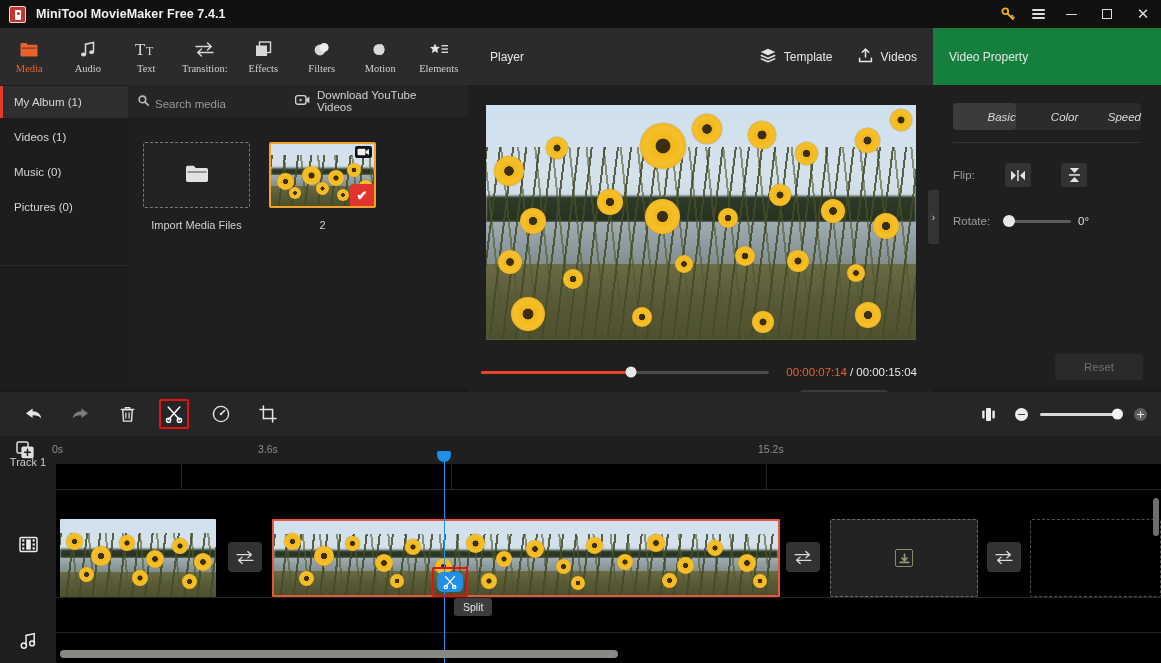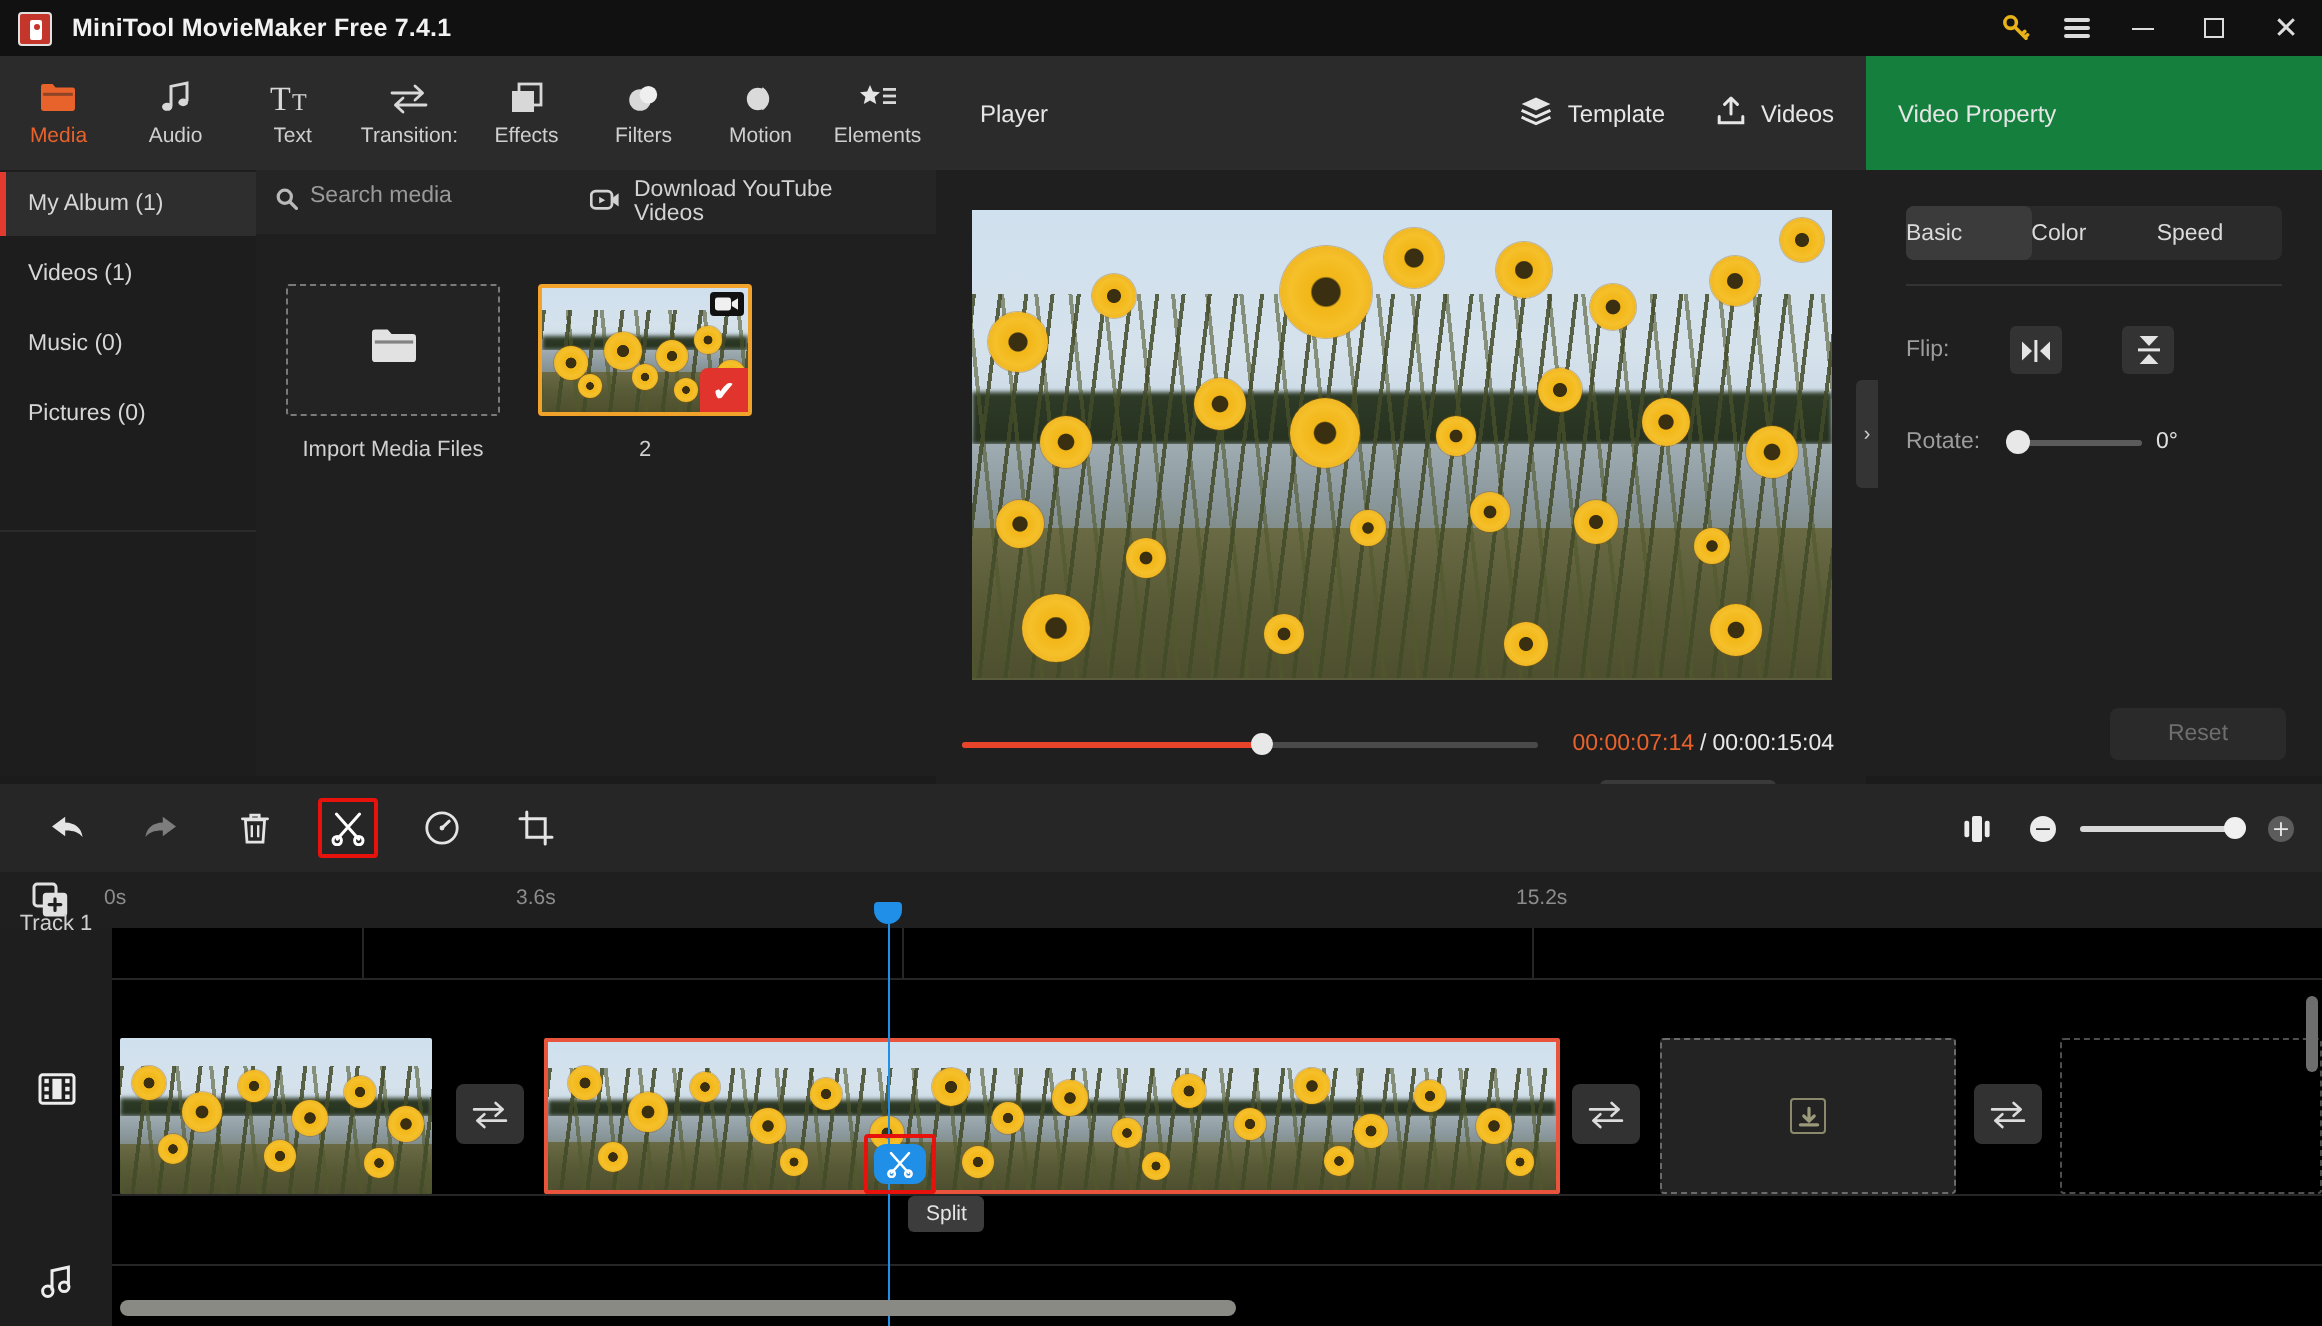--- a/index.html
+++ b/index.html
@@ -51,40 +51,40 @@
     position: absolute; left:0; top:28px; width: 468px; height: 57px;
     background: #2b2b2b; display: flex; align-items: center;
   }
   .rib-item {
     width: 58.5px; height: 57px; display:flex; flex-direction:column;
     align-items:center; justify-content:center; gap:4px;
     font-size: 10.5px; color:#cfcfcf; cursor:pointer;
   }
   .rib-item.active { color:#e8622c; }
   .rib-item .ic { height:19px; display:flex; align-items:center; justify-content:center; }
-  .rib-item .lbl { white-space:nowrap; overflow:hidden; max-width:56px; text-align:center; }
+  .rib-item .lbl { white-space:nowrap; overflow:hidden; max-width:56px; text-align:center;font-family:Liberation Serif, serif; }
 
   
   .lib {
     position:absolute; left:0; top:85px; width:468px; height:303px; background:#1f1f1f;
   }
   .lib-side { position:absolute; left:0; top:0; width:128px; height:303px; background:#1d1d1d; }
   .lib-item {
     height:32px; display:flex; align-items:center; padding-left:14px;
     font-size:11.5px; color:#d6d6d6; position:relative; cursor:pointer;
   }
   .lib-item.active { background:#2e2e2e; }
   .lib-item.active::before {
     content:""; position:absolute; left:0; top:0; width:3px; height:32px; background:#e23a2e;
   }
   .lib-sep { position:absolute; left:0; top:180px; width:128px; height:1px; background:#2b2b2b; }
 
   .lib-main { position:absolute; left:128px; top:0; width:340px; height:303px; }
   .lib-bar { height:32px; background:#252525; display:flex; align-items:center; }
-  .search-box { display:flex; align-items:flex-start; gap:6px; margin-left:10px; flex:1; }
+  .search-box { display:flex; align-items:flex-end; gap:6px; margin-left:10px; flex:1; }
   .search-box input {
     background:transparent; border:0; outline:none; color:#cfcfcf; font-size:11.5px;
     font-family:"Liberation Sans", sans-serif; width:140px;
   }
   .search-box input::placeholder { color:#9a9a9a; }
   .yt-dl {
     display:flex; align-items:center; gap:7px; margin-right:14px;
     font-size:11.5px; color:#d2d2d2; cursor:pointer;
   }
   .lib-grid { display:flex; gap:19px; padding:25px 0 0 15px; }
@@ -160,22 +160,22 @@
   }
   .ratio-sel .cv { margin-left:auto; }
   .fs-btn { width:26px; height:26px; margin-left:6px; display:flex; align-items:center;
             justify-content:center; color:#e4e4e4; cursor:pointer; }
 
   
   .rpanel { position:absolute; left:933px; top:28px; width:228px; height:360px; background:#1f1f1f; }
   .rpanel-head { height:57px; background:#15803d; display:flex; align-items:center; padding-left:16px;
                  font-size:12px; color:#e6e6e6; }
   .rtabs { margin:18px 20px 0 20px; height:27px; background:#2b2b2b; border-radius:4px; display:flex; }
-  .rtab { flex:1; display:flex; align-items:center; justify-content:flex-start;
-          font-size:11.5px; color:#dadada; cursor:pointer; border-radius:4px; }
+  .rtab { flex:1; display:flex; align-items:center; justify-content:flex-end;
+          font-size:11.5px; color:#dadada; cursor:pointer; border-radius:4px;font-style:italic; }
   .rtab.active { background:#3b3b3b; }
   .rdiv { margin:12px 20px 0 20px; height:1px; background:#333; }
   .prop-row { display:flex; align-items:center; padding:0 20px; height:28px; margin-top:18px; }
   .prop-lbl { width:52px; font-size:11.5px; color:#9d9d9d; }
   .flipbtn { width:26px; height:24px; background:#333; border-radius:3px; display:flex;
              align-items:center; justify-content:center; cursor:pointer; color:#e4e4e4; }
   .flipbtn + .flipbtn { margin-left:30px; }
   .rot-track { position:relative; width:62px; height:3px; background:#5b5b5b; border-radius:2px; margin-left:4px; }
   .rot-knob { position:absolute; left:0; top:50%; transform:translate(-50%,-50%);
               width:12px; height:12px; border-radius:50%; background:#e8e8e8; }

